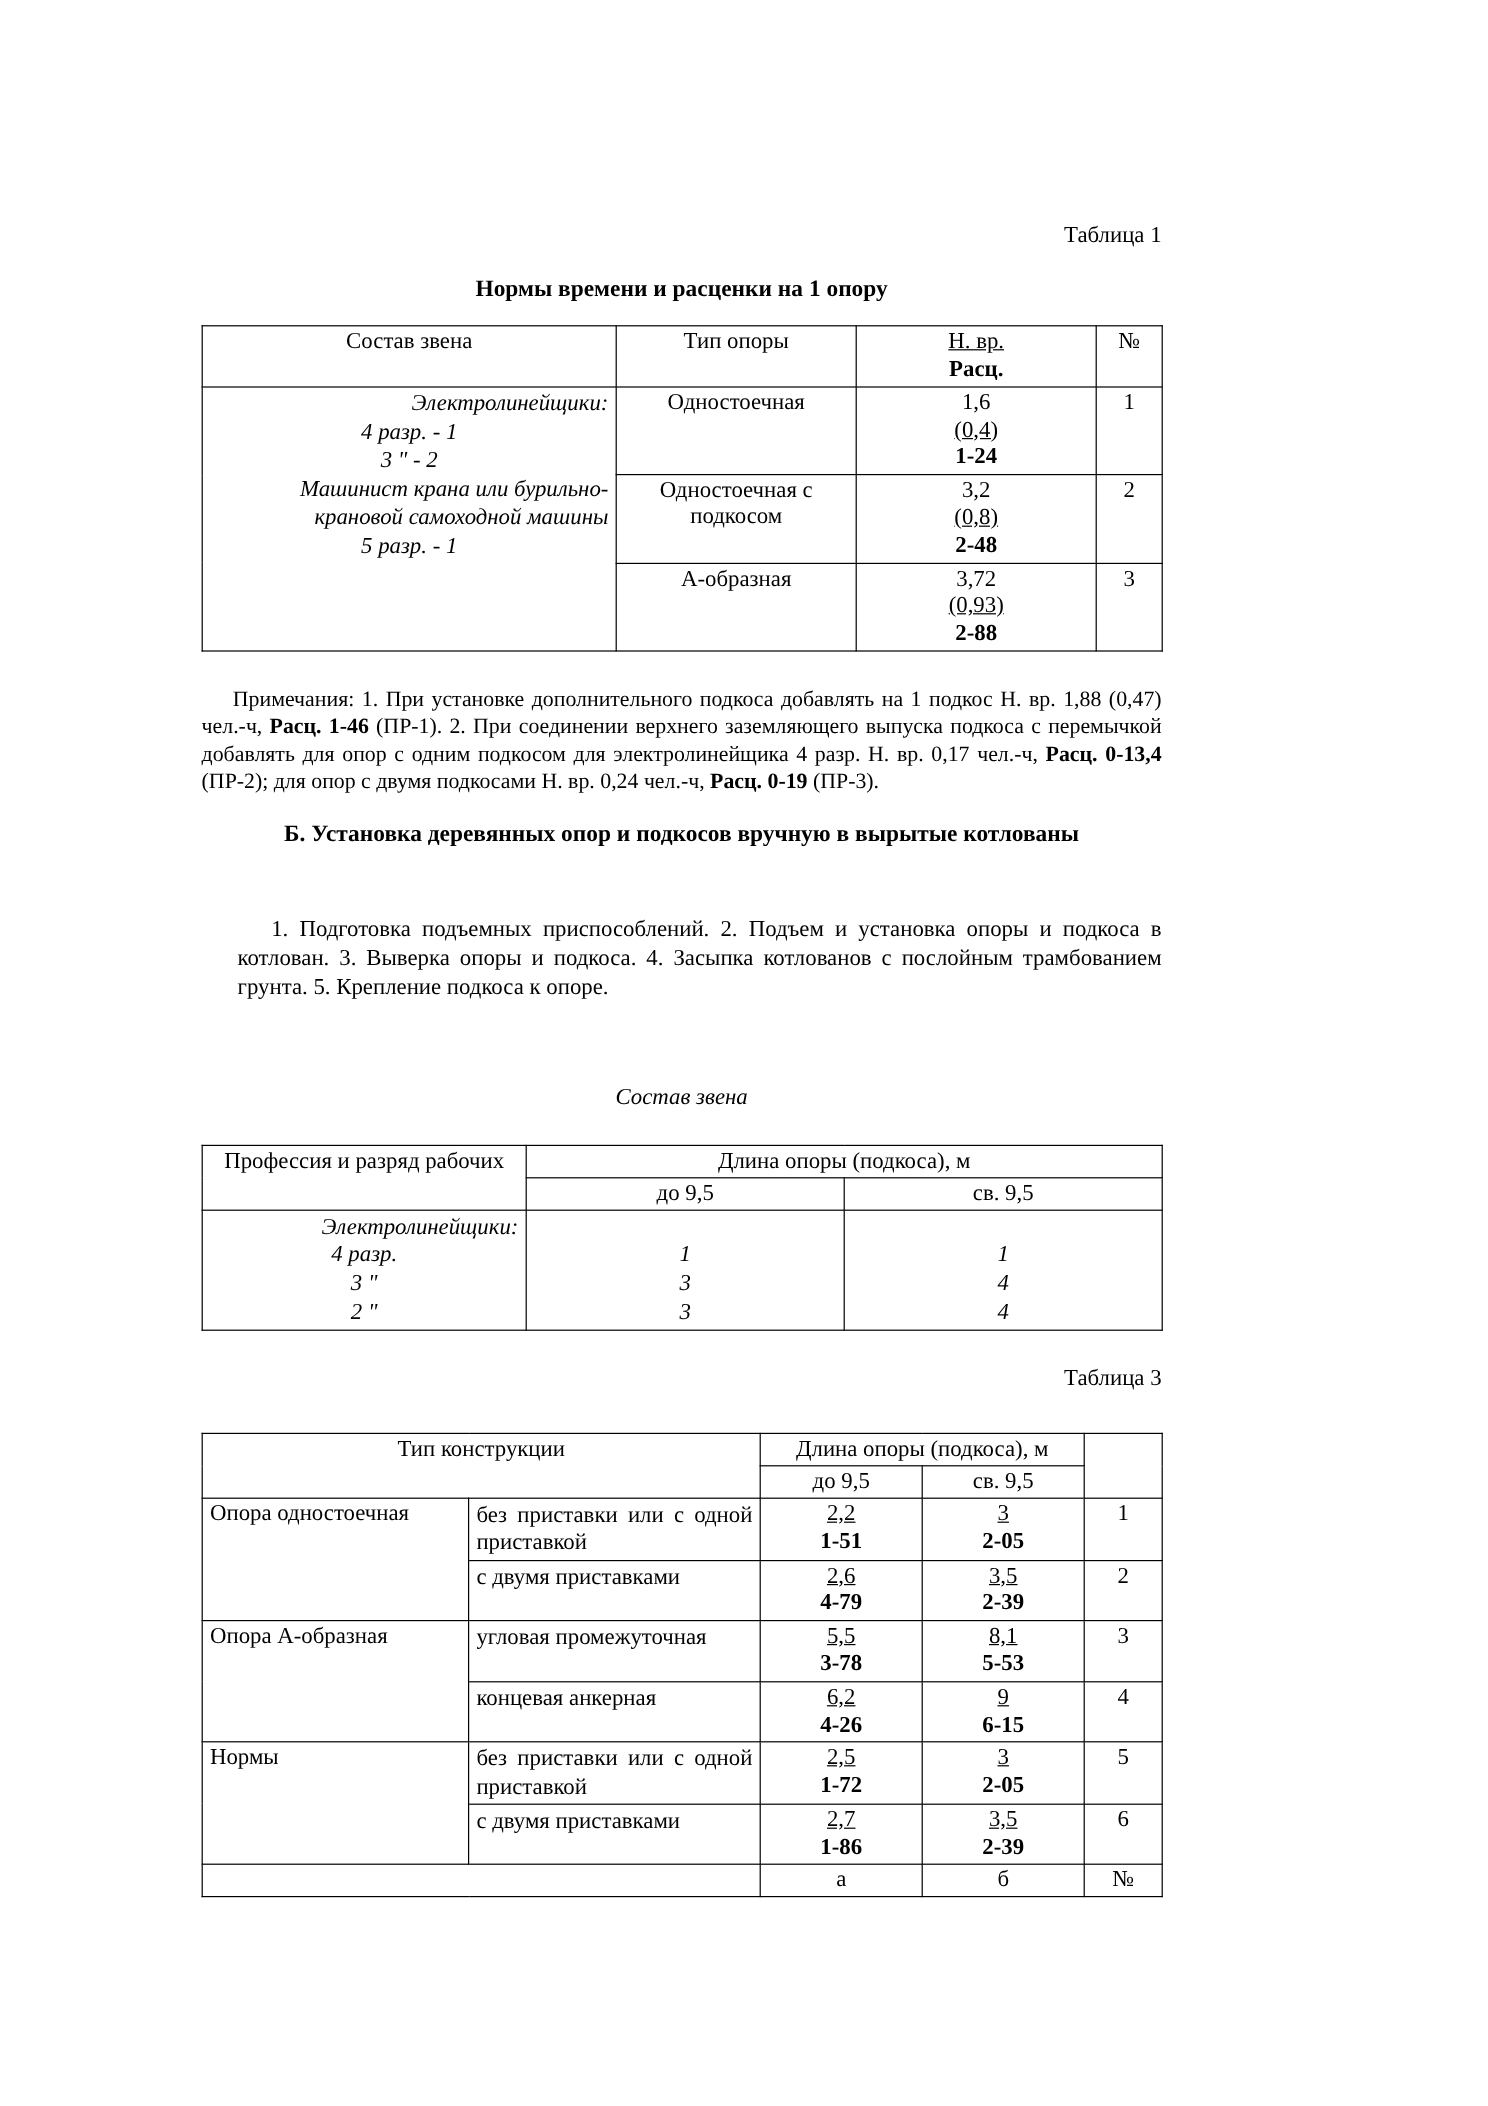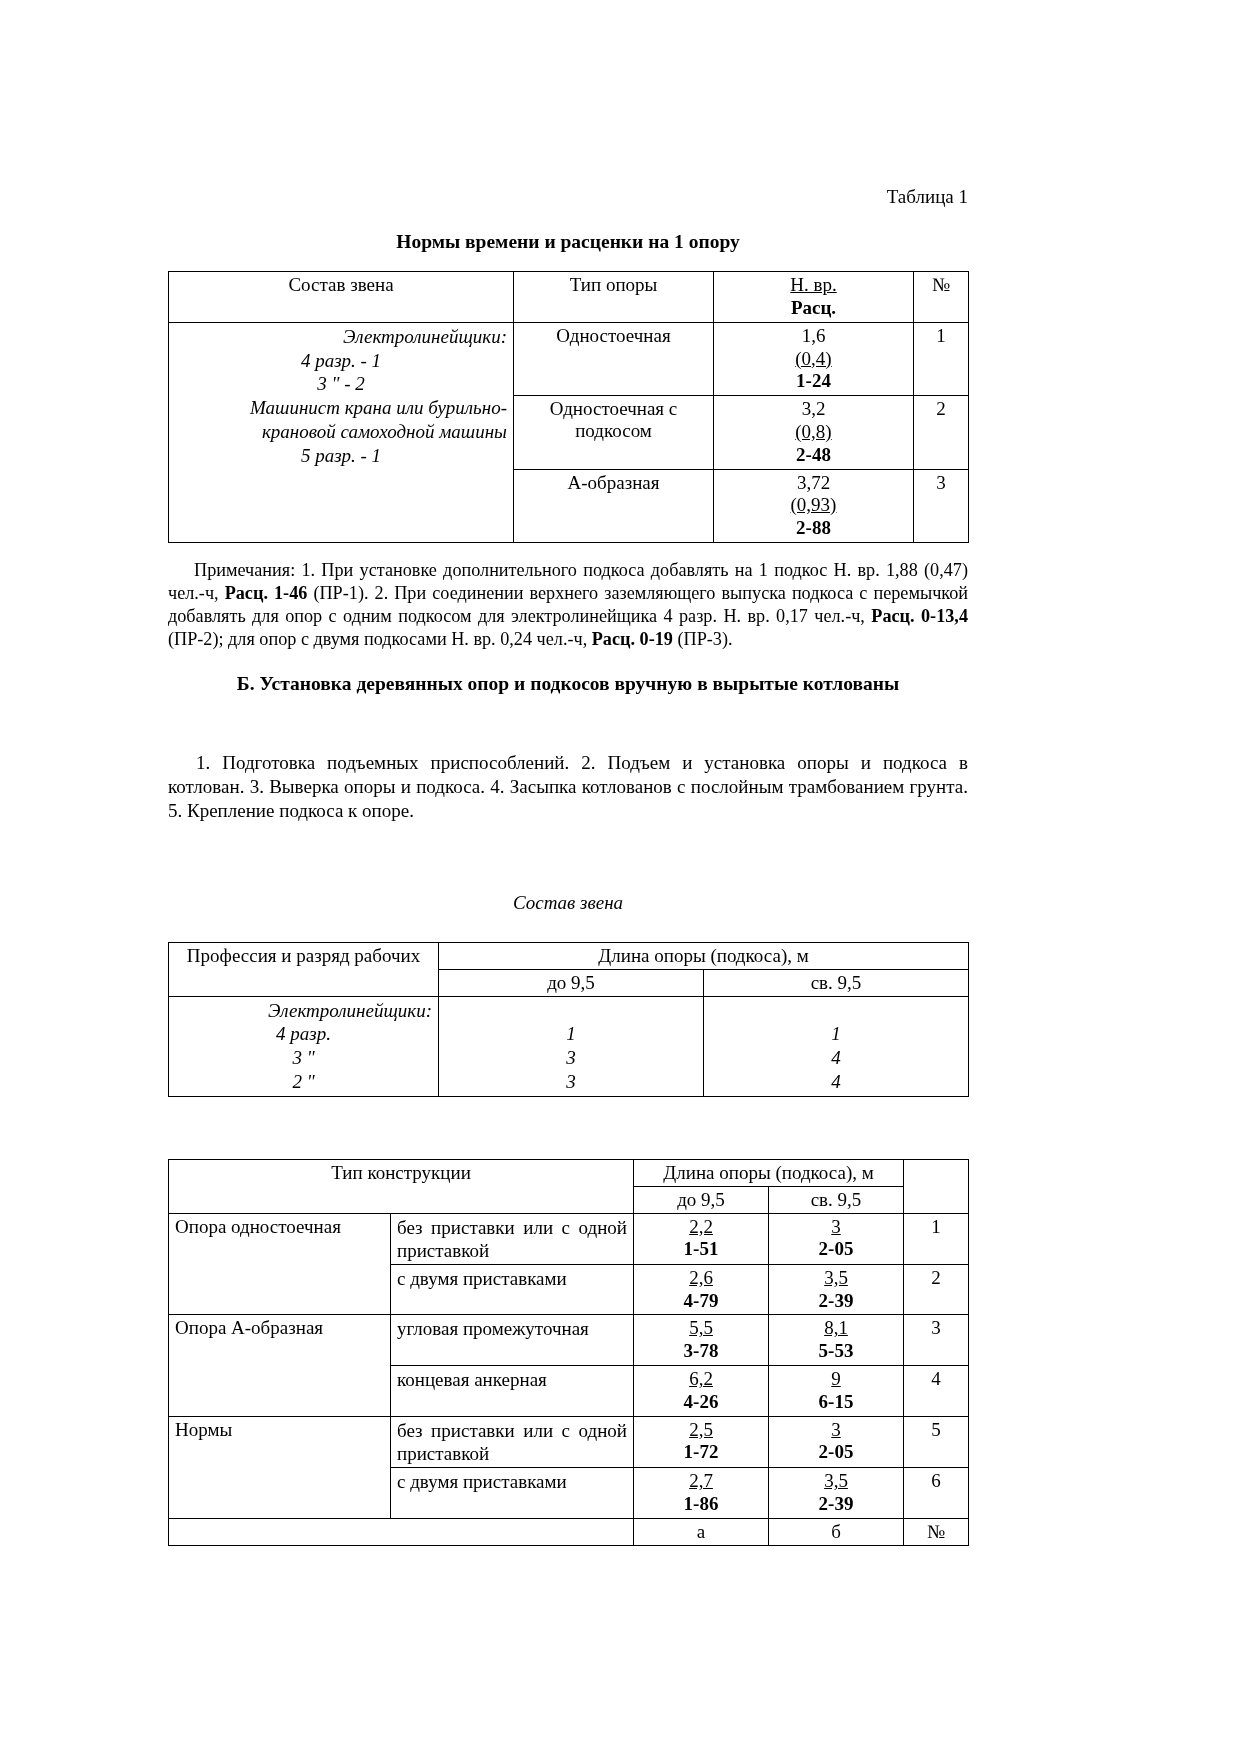--- a/index.html
+++ b/index.html
@@ -55,27 +55,28 @@
   .ital-center {
     text-align: center;
     font-style: italic;
     font-size: 19px;
   }
   .para {
     font-size: 19px;
     line-height: 1.28;
     text-align: justify;
     text-indent: 28px;
+    margin-left: 30px;
   }
   .notes {
     font-size: 18.2px;
     line-height: 1.26;
     text-align: justify;
     text-indent: 26px;
-    margin-top: 16px;
+    margin-top: 28px;
   }
   b, .b { font-weight: bold; }
 
   
   table.doc {
     border-collapse: collapse;
     width: 800px;
     font-size: 19px;
     table-layout: fixed;
   }
@@ -257,20 +258,21 @@
               <span class="ind">1</span>
               <span class="ind">4</span>
               <span class="ind">4</span>
             </div>
           </td>
         </tr>
       </tbody>
     </table>
 
     <div class="spacer-28"></div>
+    <div class="tbl-caption">Таблица 3</div>
 
     <div class="spacer-34"></div>
 
     <table class="doc">
       <colgroup>
         <col style="width:222px">
         <col style="width:243px">
         <col style="width:135px">
         <col style="width:135px">
         <col style="width:65px">

